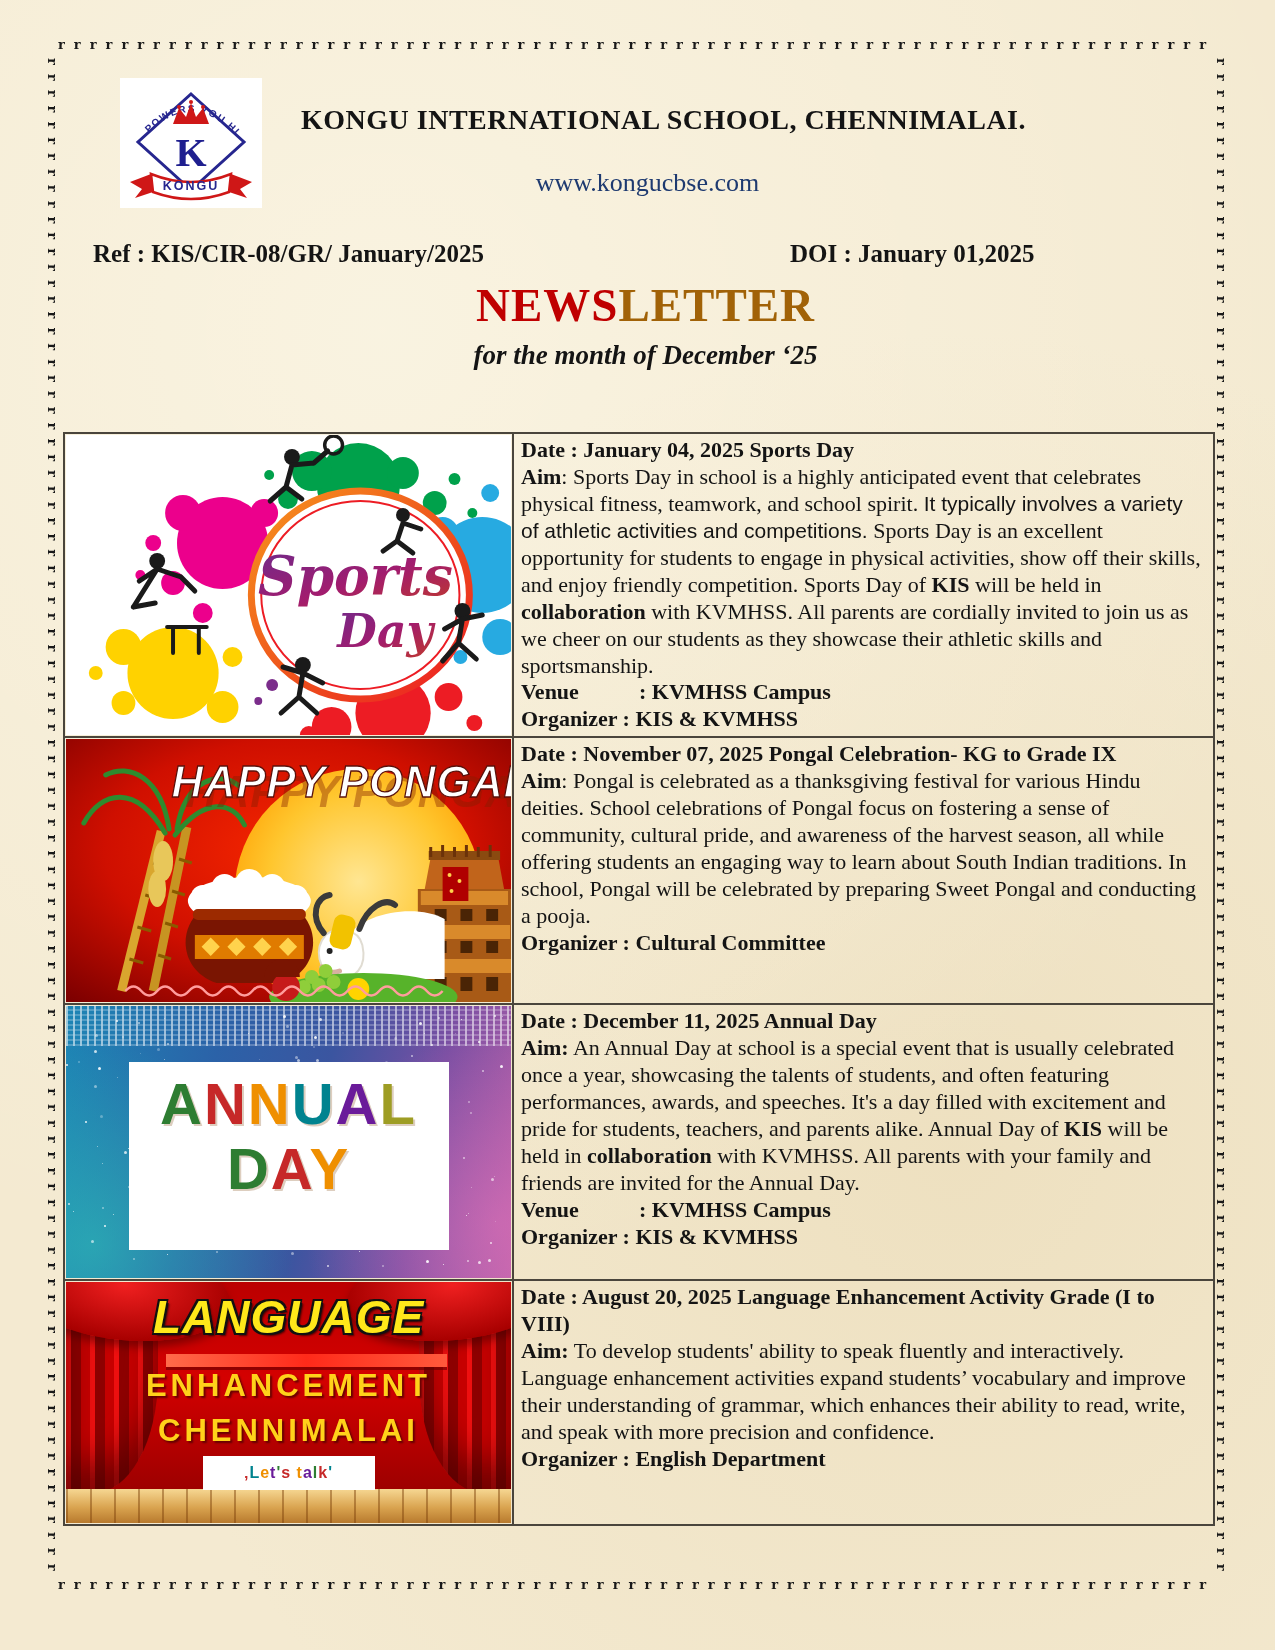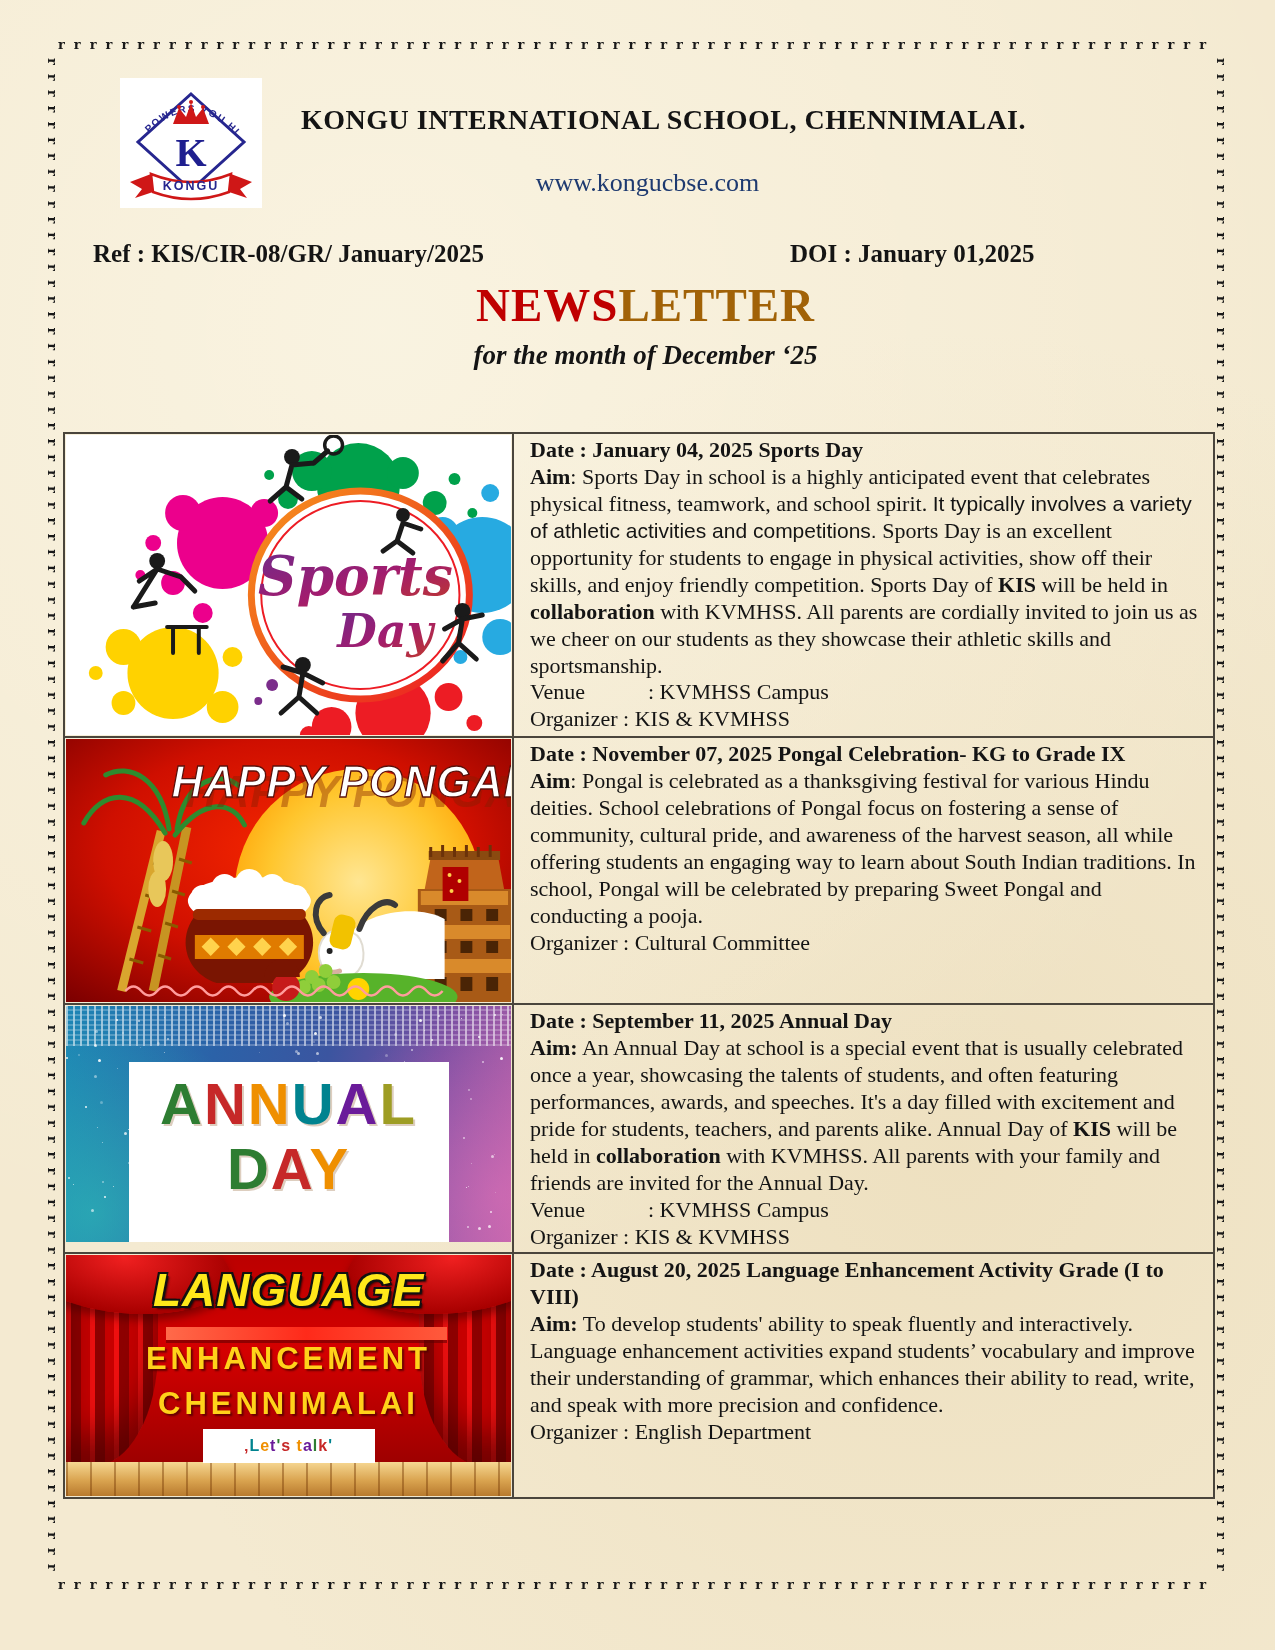--- a/index.html
+++ b/index.html
@@ -37,29 +37,29 @@
   .news-title .red  { color:#bf0000; }
   .news-title .blue { color:#a16207; }
   .subtitle { position:absolute; top:340px; left:0; width:100%; text-align:center;
               padding-left:16px; font-weight:bold; font-style:italic; font-size:27px; }
 
   
   table.events { position:absolute; left:63px; top:432px; width:1152px;
                  border-collapse:collapse; table-layout:fixed; }
   table.events td { border:2px solid #4a453c; vertical-align:top; overflow:hidden; }
   td.img-cell { padding:1px; }
-  td.txt-cell { padding:3px 8px 2px 16px; font-size:22px; line-height:1.225; }
+  td.txt-cell { padding:3px 8px 2px 7px; font-size:22px; line-height:1.225; }
   .evt-title { font-weight:bold; }
   .rb { font-weight:bold; }
   .rs { font-family:"Liberation Sans", sans-serif; font-size:21px; }
-  .venue-line, .org-line { font-weight:normal; }
+  .venue-line, .org-line { font-weight:bold; }
   .venue-label { display:inline-block; width:118px; }
 
   .img-box { position:relative; width:100%; overflow:hidden; background:#fff; }
-  .h1 { height:300px; } .h2 { height:263px; } .h3 { height:236px; } .h4 { height:241px; }
+  .h1 { height:300px; } .h2 { height:263px; } .h3 { height:272px; } .h4 { height:241px; }
   .img-box svg { display:block; width:100%; height:100%; }
 
   
   .annual-bg { position:absolute; inset:0;
     background:
       radial-gradient(circle at 6% 88%, rgba(46,196,182,.6), transparent 42%),
       radial-gradient(circle at 97% 80%, rgba(240,120,190,.45), transparent 40%),
       linear-gradient(102deg,#1d86b5 0%, #2b62a8 32%, #3b55a0 55%, #7a4fa3 78%, #b560a8 100%);
   }
   .annual-topglow { position:absolute; left:0; right:0; top:0; height:40px; opacity:.65;
@@ -538,21 +538,21 @@
               <i style="left: 47.2%; top: 84.6%; width: 3px; height: 3px; opacity: 0.9;"></i>
             </div>
         <div class="annual-topglow"></div>
         <div class="annual-card">
           <div class="annual-word"><span style="color: rgb(46, 125, 50);">A</span><span style="color: rgb(198, 40, 40);">N</span><span style="color: rgb(239, 143, 0);">N</span><span style="color: rgb(0, 131, 143);">U</span><span style="color: rgb(106, 27, 154);">A</span><span style="color: rgb(158, 157, 36);">L</span></div>
           <div class="annual-word"><span style="color: rgb(46, 125, 50);">D</span><span style="color: rgb(198, 40, 40);">A</span><span style="color: rgb(239, 143, 0);">Y</span></div>
         </div>
       </div>
     </td>
     <td class="txt-cell">
-      <div class="evt-title">Date : September 11, 2025 Annual Day</div>
+      <div class="evt-title">Date : December 11, 2025 Annual Day</div>
       <div class="evt-para"><span class="rb">Aim:</span><span> An Annual Day at school is a special event that is usually celebrated once a year, showcasing the talents of students, and often featuring performances, awards, and speeches. It's a day filled with excitement and pride for students, teachers, and parents alike. Annual Day of </span><span class="rb">KIS</span><span> will be held in </span><span class="rb">collaboration</span><span> with KVMHSS. All parents with your family and friends are invited for the Annual Day.</span></div>
       <div class="venue-line"><span class="venue-label">Venue</span><span>: KVMHSS Campus</span></div>
       <div class="org-line">Organizer : KIS &amp; KVMHSS</div>
     </td>
   </tr>
 
   <tr>
     <td class="img-cell">
       <div class="img-box h4">
         <div class="lang-bg"></div>

